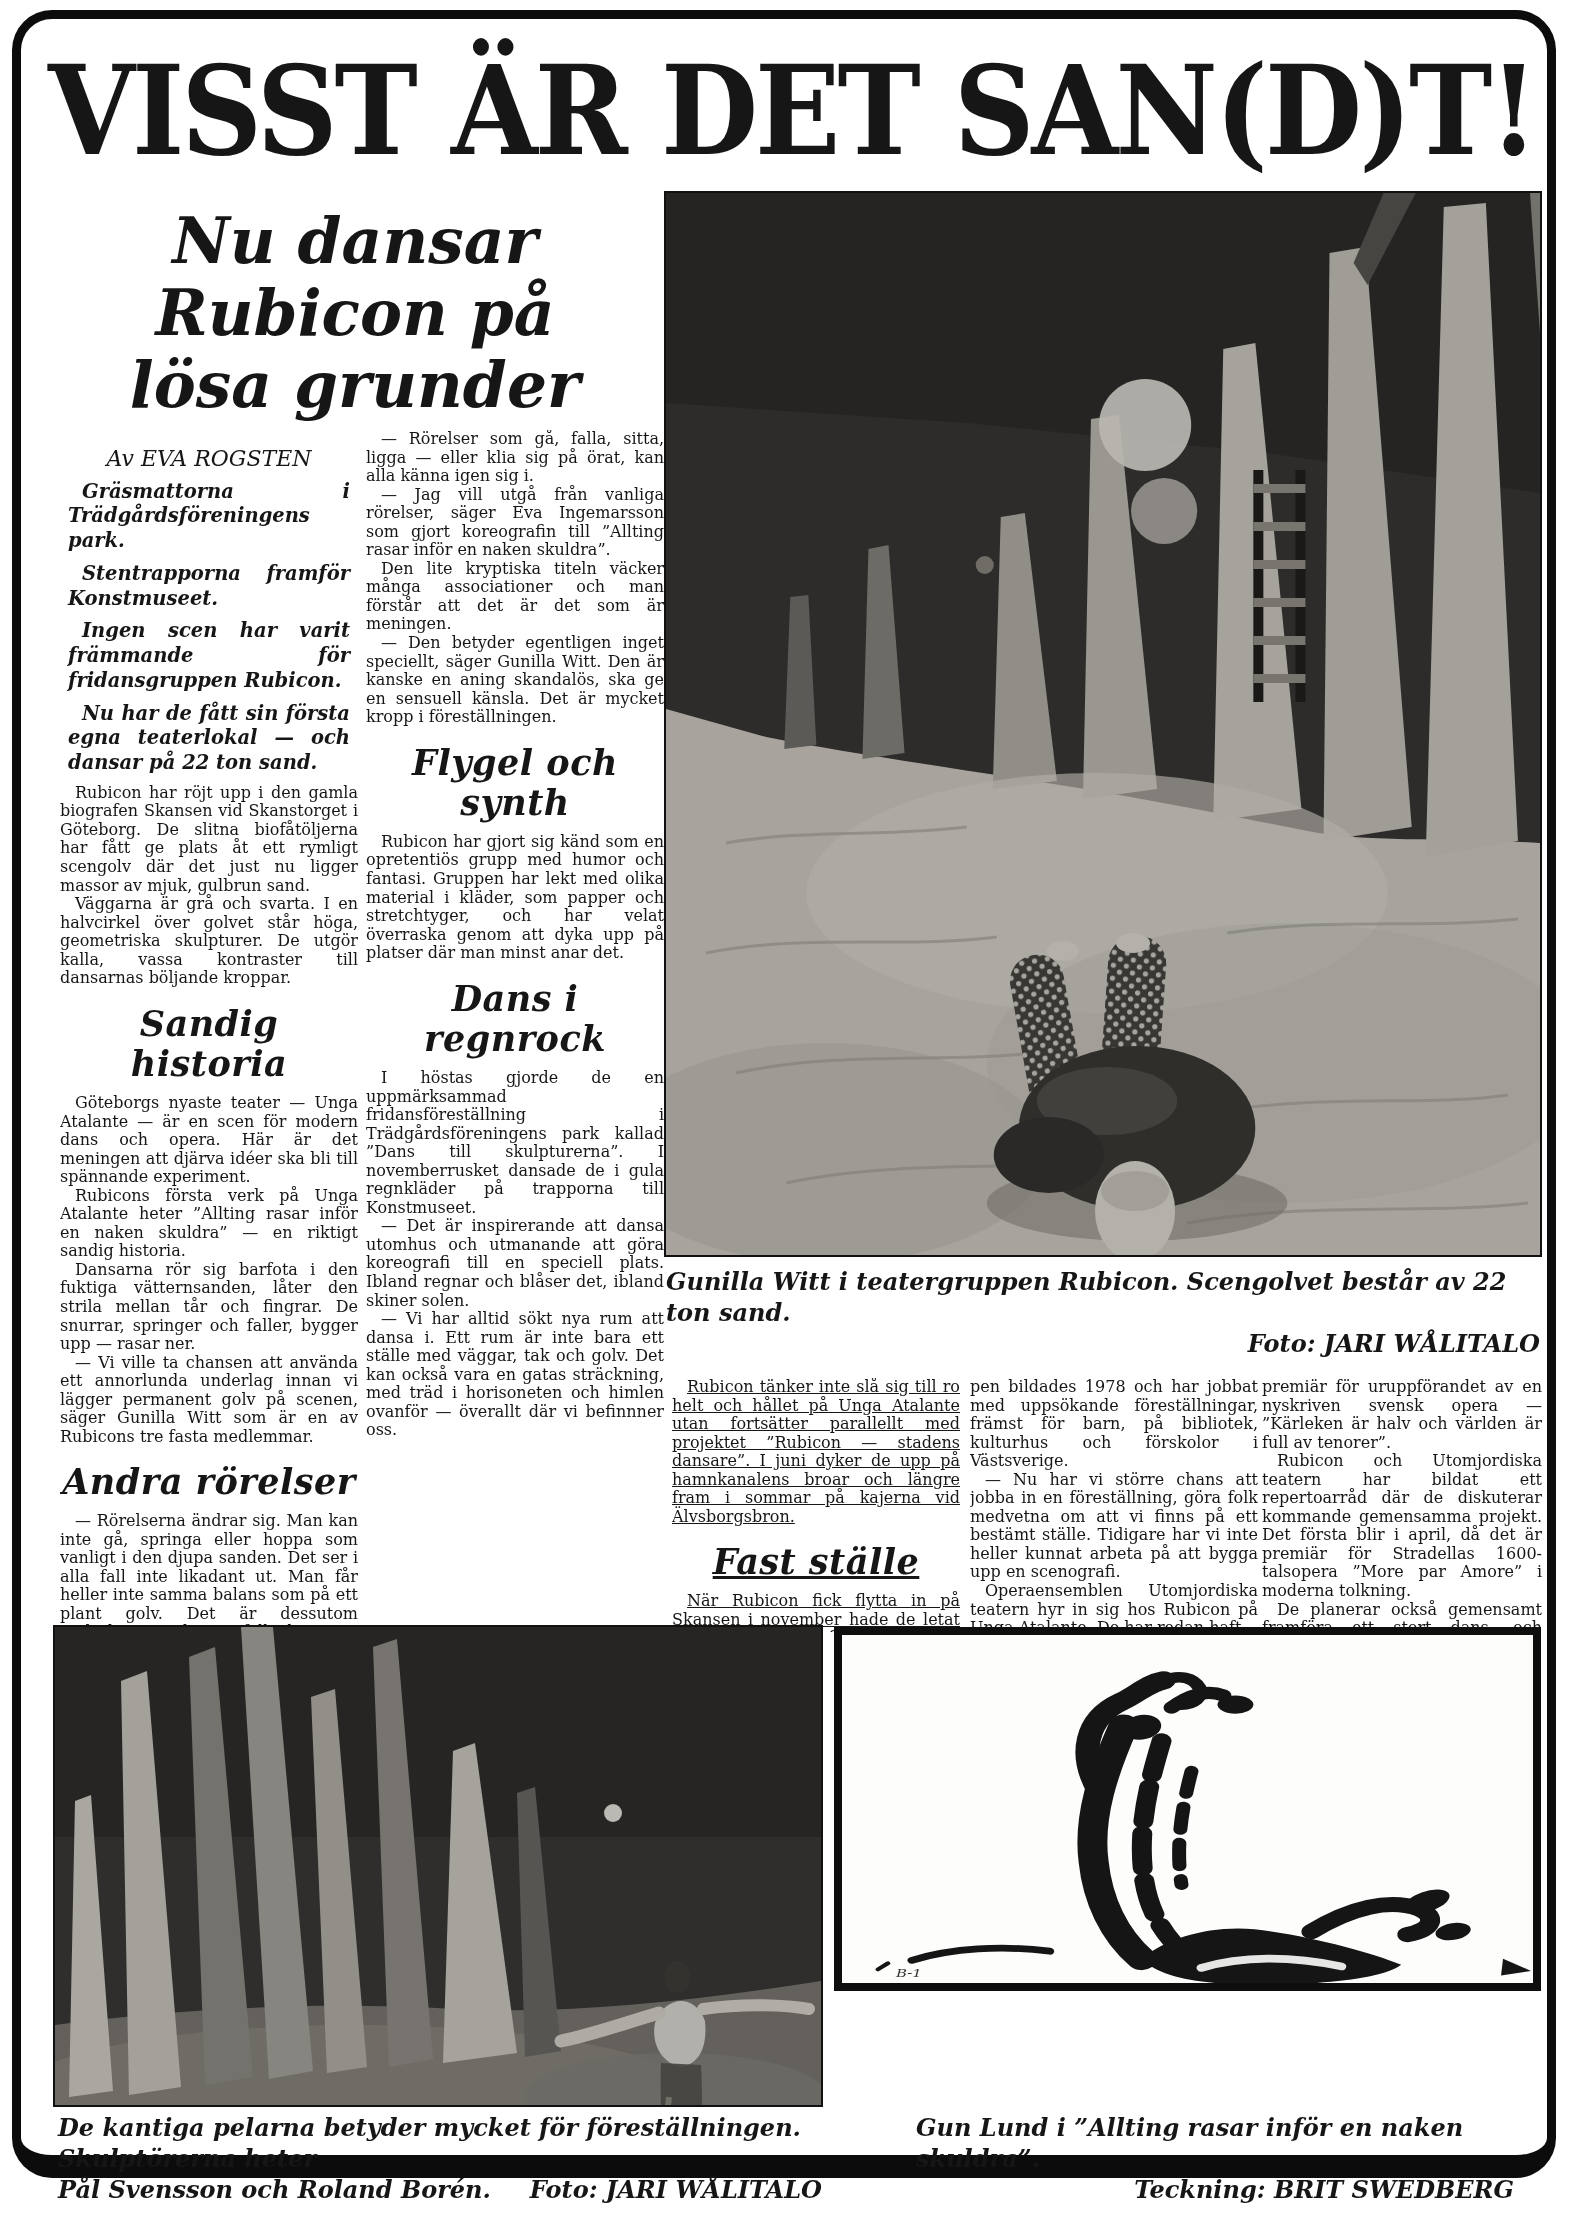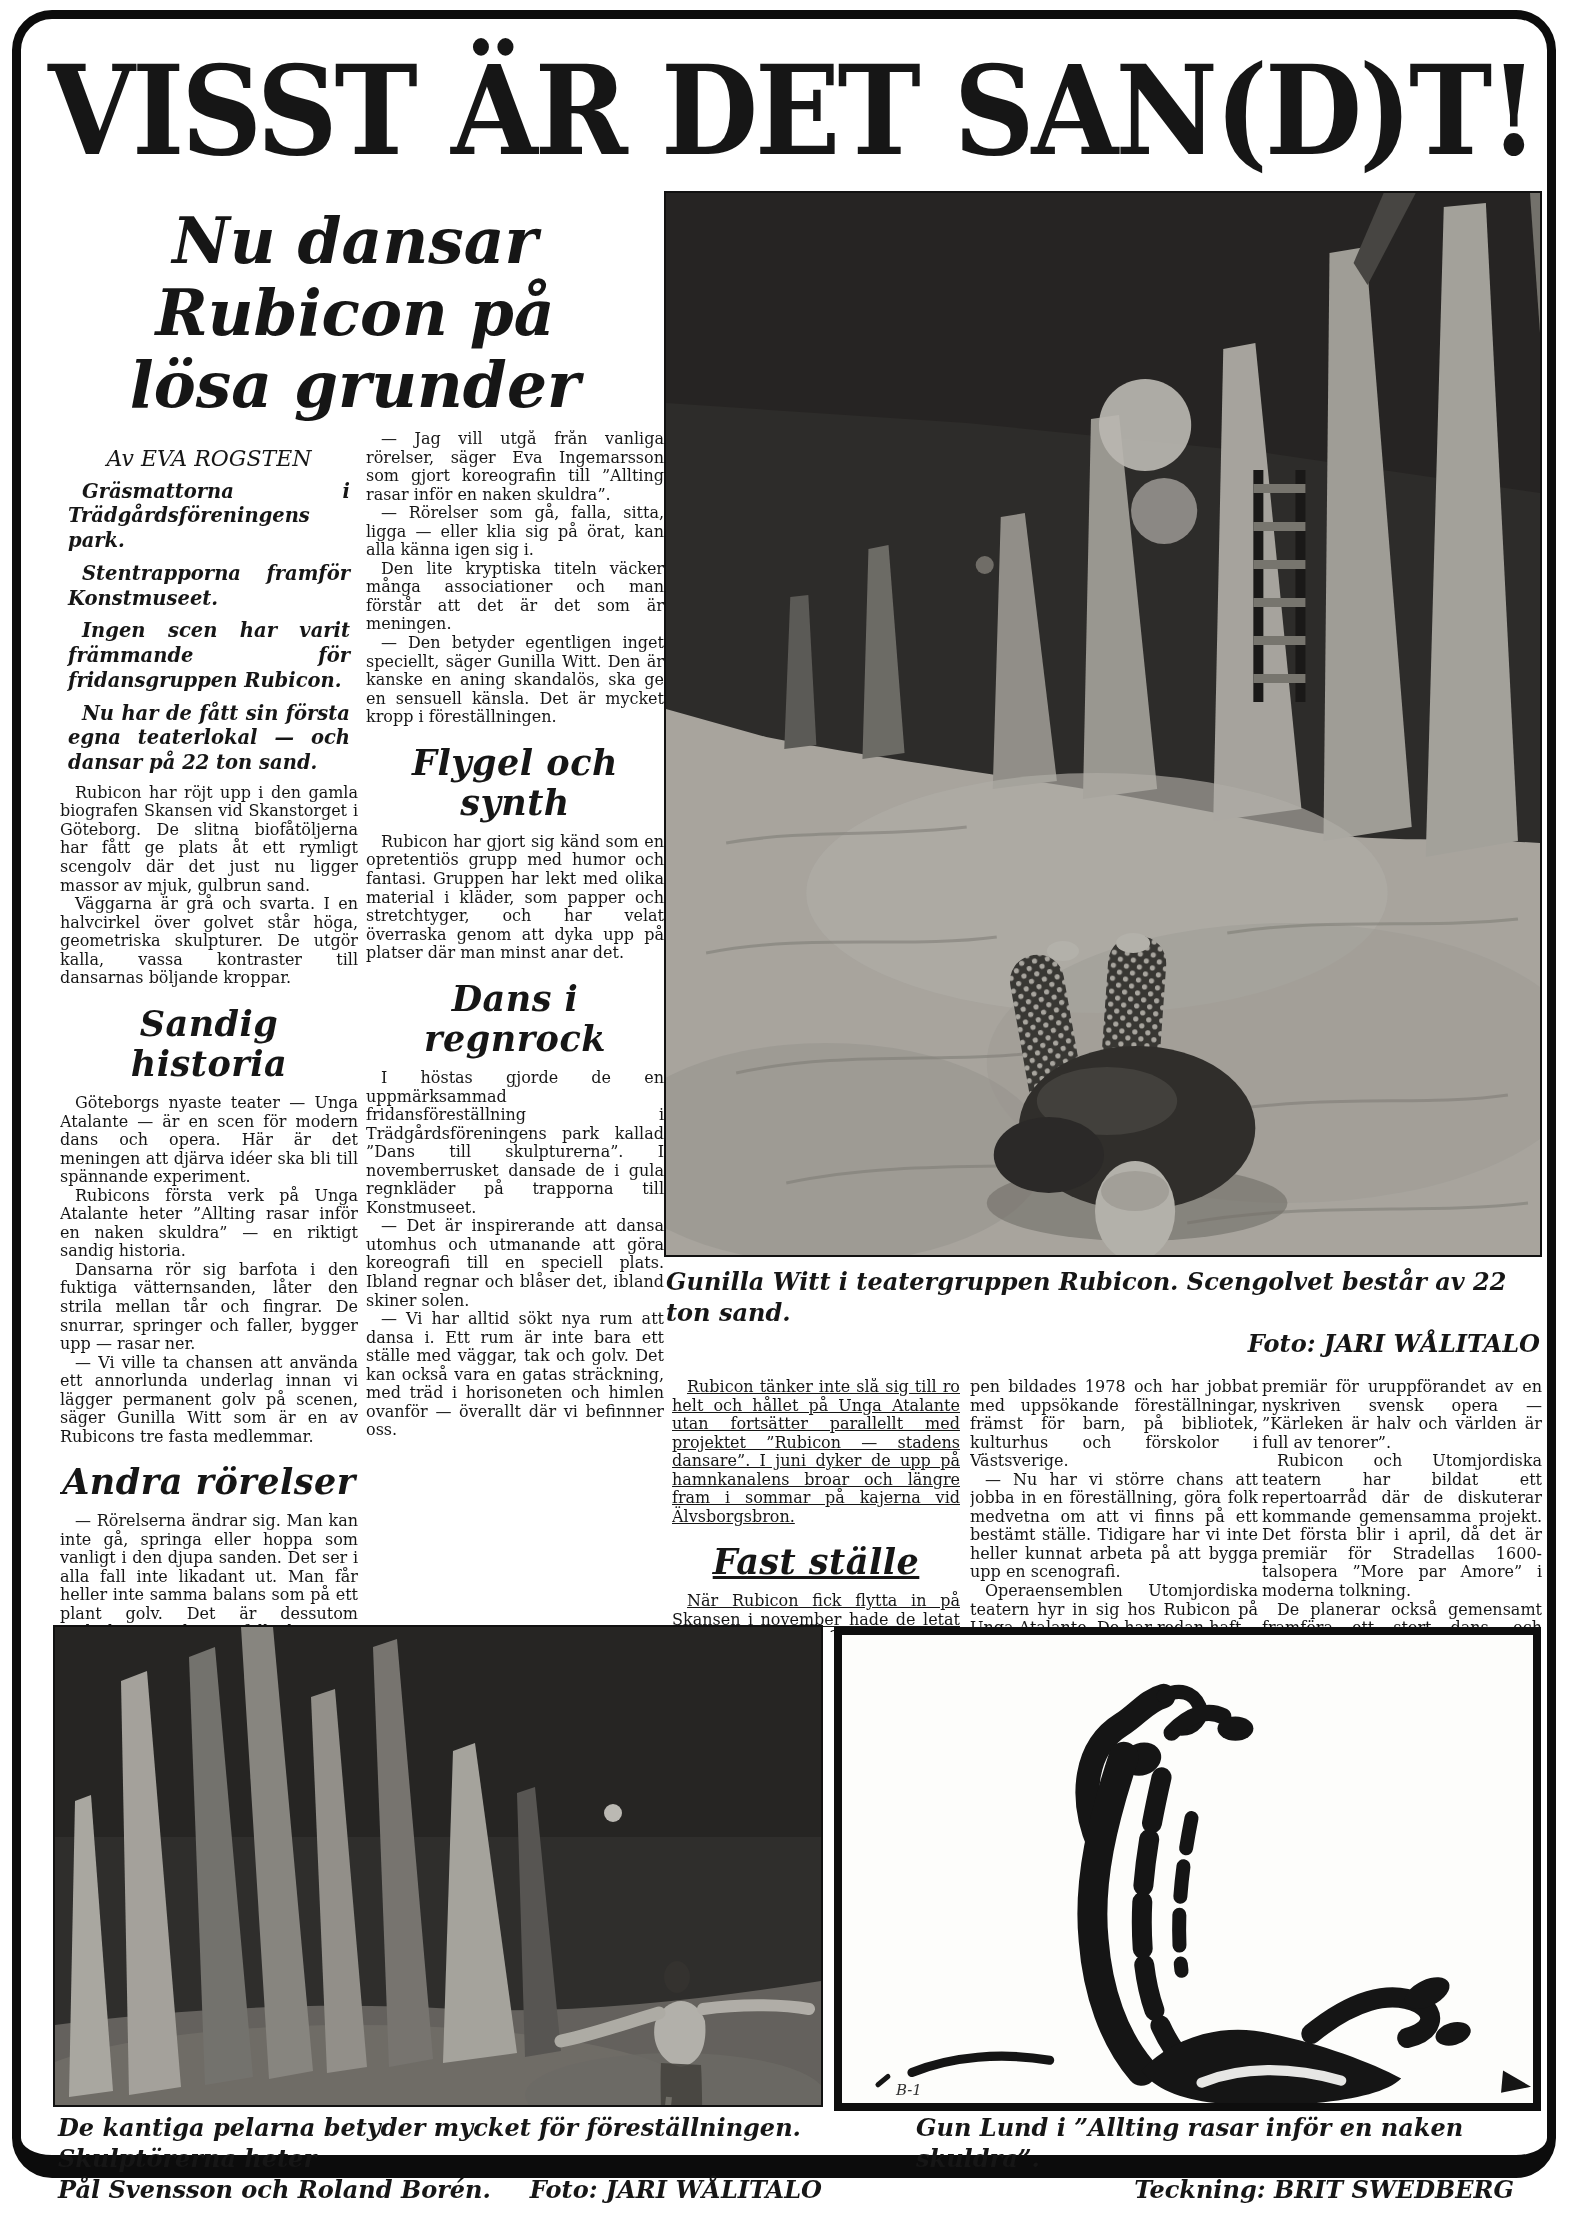--- a/index.html
+++ b/index.html
@@ -39,21 +39,21 @@
   .body.cont{text-indent:0;}
   .section-heading{
     font-size:35px;font-weight:bold;font-style:italic;text-align:center;
     margin:16px 0 9px 0;letter-spacing:.5px;
   }
   .photo{position:absolute;background:#3a3937;}
   .photo svg{display:block;width:100%;height:100%;}
   .main-photo{left:666px;top:193px;width:874px;height:1062px;outline:2px solid #111;}
   .left-photo{left:55px;top:1627px;width:766px;height:478px;outline:2px solid #111;}
   .drawing-box{
-    position:absolute;left:834px;top:1627px;width:707px;height:484px;
+    position:absolute;left:834px;top:1627px;width:707px;height:364px;
     border:8px solid #0e0e0e;box-sizing:border-box;background:#fdfdfb;
   }
   .drawing-box svg{display:block;width:100%;height:100%;}
   .caption{
     position:absolute;font-size:24px;font-weight:bold;font-style:italic;line-height:1.3;
   }
   .main-caption{left:666px;top:1266px;width:874px;}
   .main-caption .credit{text-align:right;}
   .left-caption{left:58px;top:2112px;width:764px;}
   .left-caption .row2{display:flex;justify-content:space-between;}
@@ -84,22 +84,22 @@
     <p class="body">Väggarna är grå och svarta. I en halvcirkel över golvet står höga, geometriska skulpturer. De utgör kalla, vassa kontraster till dansarnas böljande kroppar.</p>
     <div class="section-heading">Sandig historia</div>
     <p class="body">Göteborgs nyaste teater — Unga Atalante — är en scen för modern dans och opera. Här är det meningen att djärva idéer ska bli till spännande experiment.</p>
     <p class="body">Rubicons första verk på Unga Atalante heter ”Allting rasar inför en naken skuldra” — en riktigt sandig historia.</p>
     <p class="body">Dansarna rör sig barfota i den fuktiga vätternsanden, låter den strila mellan tår och fingrar. De snurrar, springer och faller, bygger upp — rasar ner.</p>
     <p class="body">— Vi ville ta chansen att använda ett annorlunda underlag innan vi lägger permanent golv på scenen, säger Gunilla Witt som är en av Rubicons tre fasta medlemmar.</p>
     <div class="section-heading">Andra rörelser</div>
     <p class="body">— Rörelserna ändrar sig. Man kan inte gå, springa eller hoppa som vanligt i den djupa sanden. Det ser i alla fall inte likadant ut. Man får heller inte samma balans som på ett plant golv. Det är dessutom underbart att kunna falla hur som helst. Det är helt enkelt lekfullt och roligt att jobba i sand.</p>
   </div>
 <div class="col col-2">
+    <p class="body">— Rörelser som gå, falla, sitta, ligga — eller klia sig på örat, kan alla känna igen sig i.</p>
     <p class="body">— Jag vill utgå från vanliga rörelser, säger Eva Ingemarsson som gjort koreografin till ”Allting rasar inför en naken skuldra”.</p>
-    <p class="body">— Rörelser som gå, falla, sitta, ligga — eller klia sig på örat, kan alla känna igen sig i.</p>
     <p class="body">Den lite kryptiska titeln väcker många associationer och man förstår att det är det som är meningen.</p>
     <p class="body">— Den betyder egentligen inget speciellt, säger Gunilla Witt. Den är kanske en aning skandalös, ska ge en sensuell känsla. Det är mycket kropp i föreställningen.</p>
     <div class="section-heading">Flygel och synth</div>
     <p class="body">Rubicon har gjort sig känd som en opretentiös grupp med humor och fantasi. Gruppen har lekt med olika material i kläder, som papper och stretchtyger, och har velat överraska genom att dyka upp på platser där man minst anar det.</p>
     <div class="section-heading">Dans i regnrock</div>
     <p class="body">I höstas gjorde de en uppmärksammad fridansföreställning i Trädgårdsföreningens park kallad ”Dans till skulpturerna”. I novemberrusket dansade de i gula regnkläder på trapporna till Konstmuseet.</p>
     <p class="body">— Det är inspirerande att dansa utomhus och utmanande att göra koreografi till en speciell plats. Ibland regnar och blåser det, ibland skiner solen.</p>
     <p class="body">— Vi har alltid sökt nya rum att dansa i. Ett rum är inte bara ett ställe med väggar, tak och golv. Det kan också vara en gatas sträckning, med träd i horisoneten och himlen ovanför — överallt där vi befinnner oss.</p>
   </div>
 

